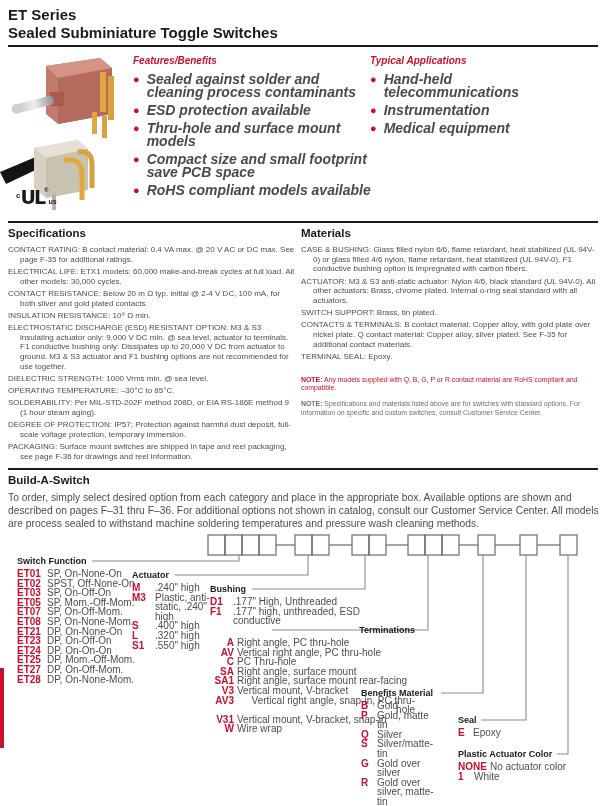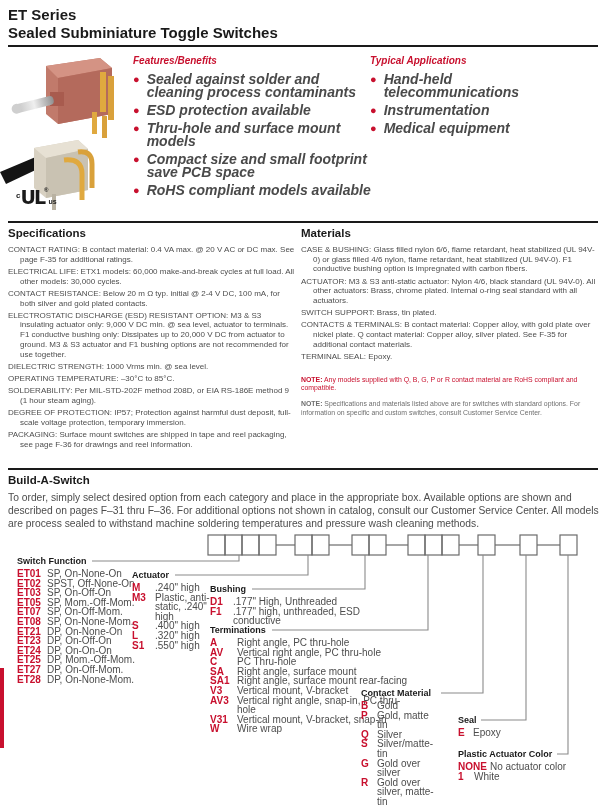--- a/index.html
+++ b/index.html
@@ -49,21 +49,21 @@
   .optrow{display:flex;font-size:10px;line-height:9.6px;}
   .optrow .code{color:#c8102e;font-weight:bold;flex:none;padding-right:3px;}
   .optrow .desc{color:#4d4d4d;}
   #sf{left:17px;top:556px;width:125px;}
   #sf .code{min-width:27px;}
   #act{left:132px;top:570px;width:110px;}
   #act .code{min-width:20px;}
   #act .desc{max-width:72px;}
   #bus{left:210px;top:584px;width:195px;}
   #bus .code{min-width:20px;}
-  #term{left:210px;top:625px;width:205px;}
+  #term{left:210px;top:625px;width:205px;text-align:right;}
   #term .code{min-width:24px;}
   #cm{left:361px;top:688px;width:105px;}
   #cm .code{min-width:13px;}
   #cm .desc{max-width:64px;}
   #seal{left:458px;top:715px;width:90px;}
   #seal .code{min-width:12px;}
   #pac{left:458px;top:749px;width:130px;}
   #pac .code{min-width:13px;}
   
   #edge-tab{left:0;top:668px;width:4px;height:80px;background:#c8102e;}
@@ -173,20 +173,21 @@
 <div class="abs" id="specs">
   <div class="sect-h">Specifications</div>
   <div>
 
       <p class="spec">CONTACT RATING: B contact material: 0.4 VA max. @ 20 V AC or DC max. See page F-35 for additional ratings.</p>
 
       <p class="spec">ELECTRICAL LIFE: ETX1 models: 60,000 make-and-break cycles at full load. All other models: 30,000 cycles.</p>
 
       <p class="spec">CONTACT RESISTANCE: Below 20 m Ω typ. initial @ 2-4 V DC, 100 mA, for both silver and gold plated contacts.</p>
 
+      <p class="spec">INSULATION RESISTANCE: 10⁹ Ω min.</p>
 
       <p class="spec">ELECTROSTATIC DISCHARGE (ESD) RESISTANT OPTION: M3 &amp; S3 insulating actuator only: 9,000 V DC min. @ sea level, actuator to terminals. F1 conductive bushing only: Dissipates up to 20,000 V DC from actuator to ground. M3 &amp; S3 actuator and F1 bushing options are not recommended for use together.</p>
 
       <p class="spec">DIELECTRIC STRENGTH: 1000 Vrms min. @ sea level.</p>
 
       <p class="spec">OPERATING TEMPERATURE: –30°C to 85°C.</p>
 
       <p class="spec">SOLDERABILITY: Per MIL-STD-202F method 208D, or EIA RS-186E method 9 (1 hour steam aging).</p>
 
       <p class="spec">DEGREE OF PROTECTION: IP57; Protection against harmful dust deposit, full-scale voltage protection, temporary immersion.</p>
@@ -417,21 +418,21 @@
       </div>
 
       <div class="optrow">
         <span class="code">W</span>
         <span class="desc">Wire wrap</span>
       </div>
     </div>
 </div>
 
 <div class="abs" id="cm">
-  <div class="cat-h">Contact Material</div>
+  <div class="cat-h">Benefits Material</div>
   <div>
 
       <div class="optrow">
         <span class="code">B</span>
         <span class="desc">Gold</span>
       </div>
 
       <div class="optrow">
         <span class="code">P</span>
         <span class="desc">Gold, matte tin</span>

